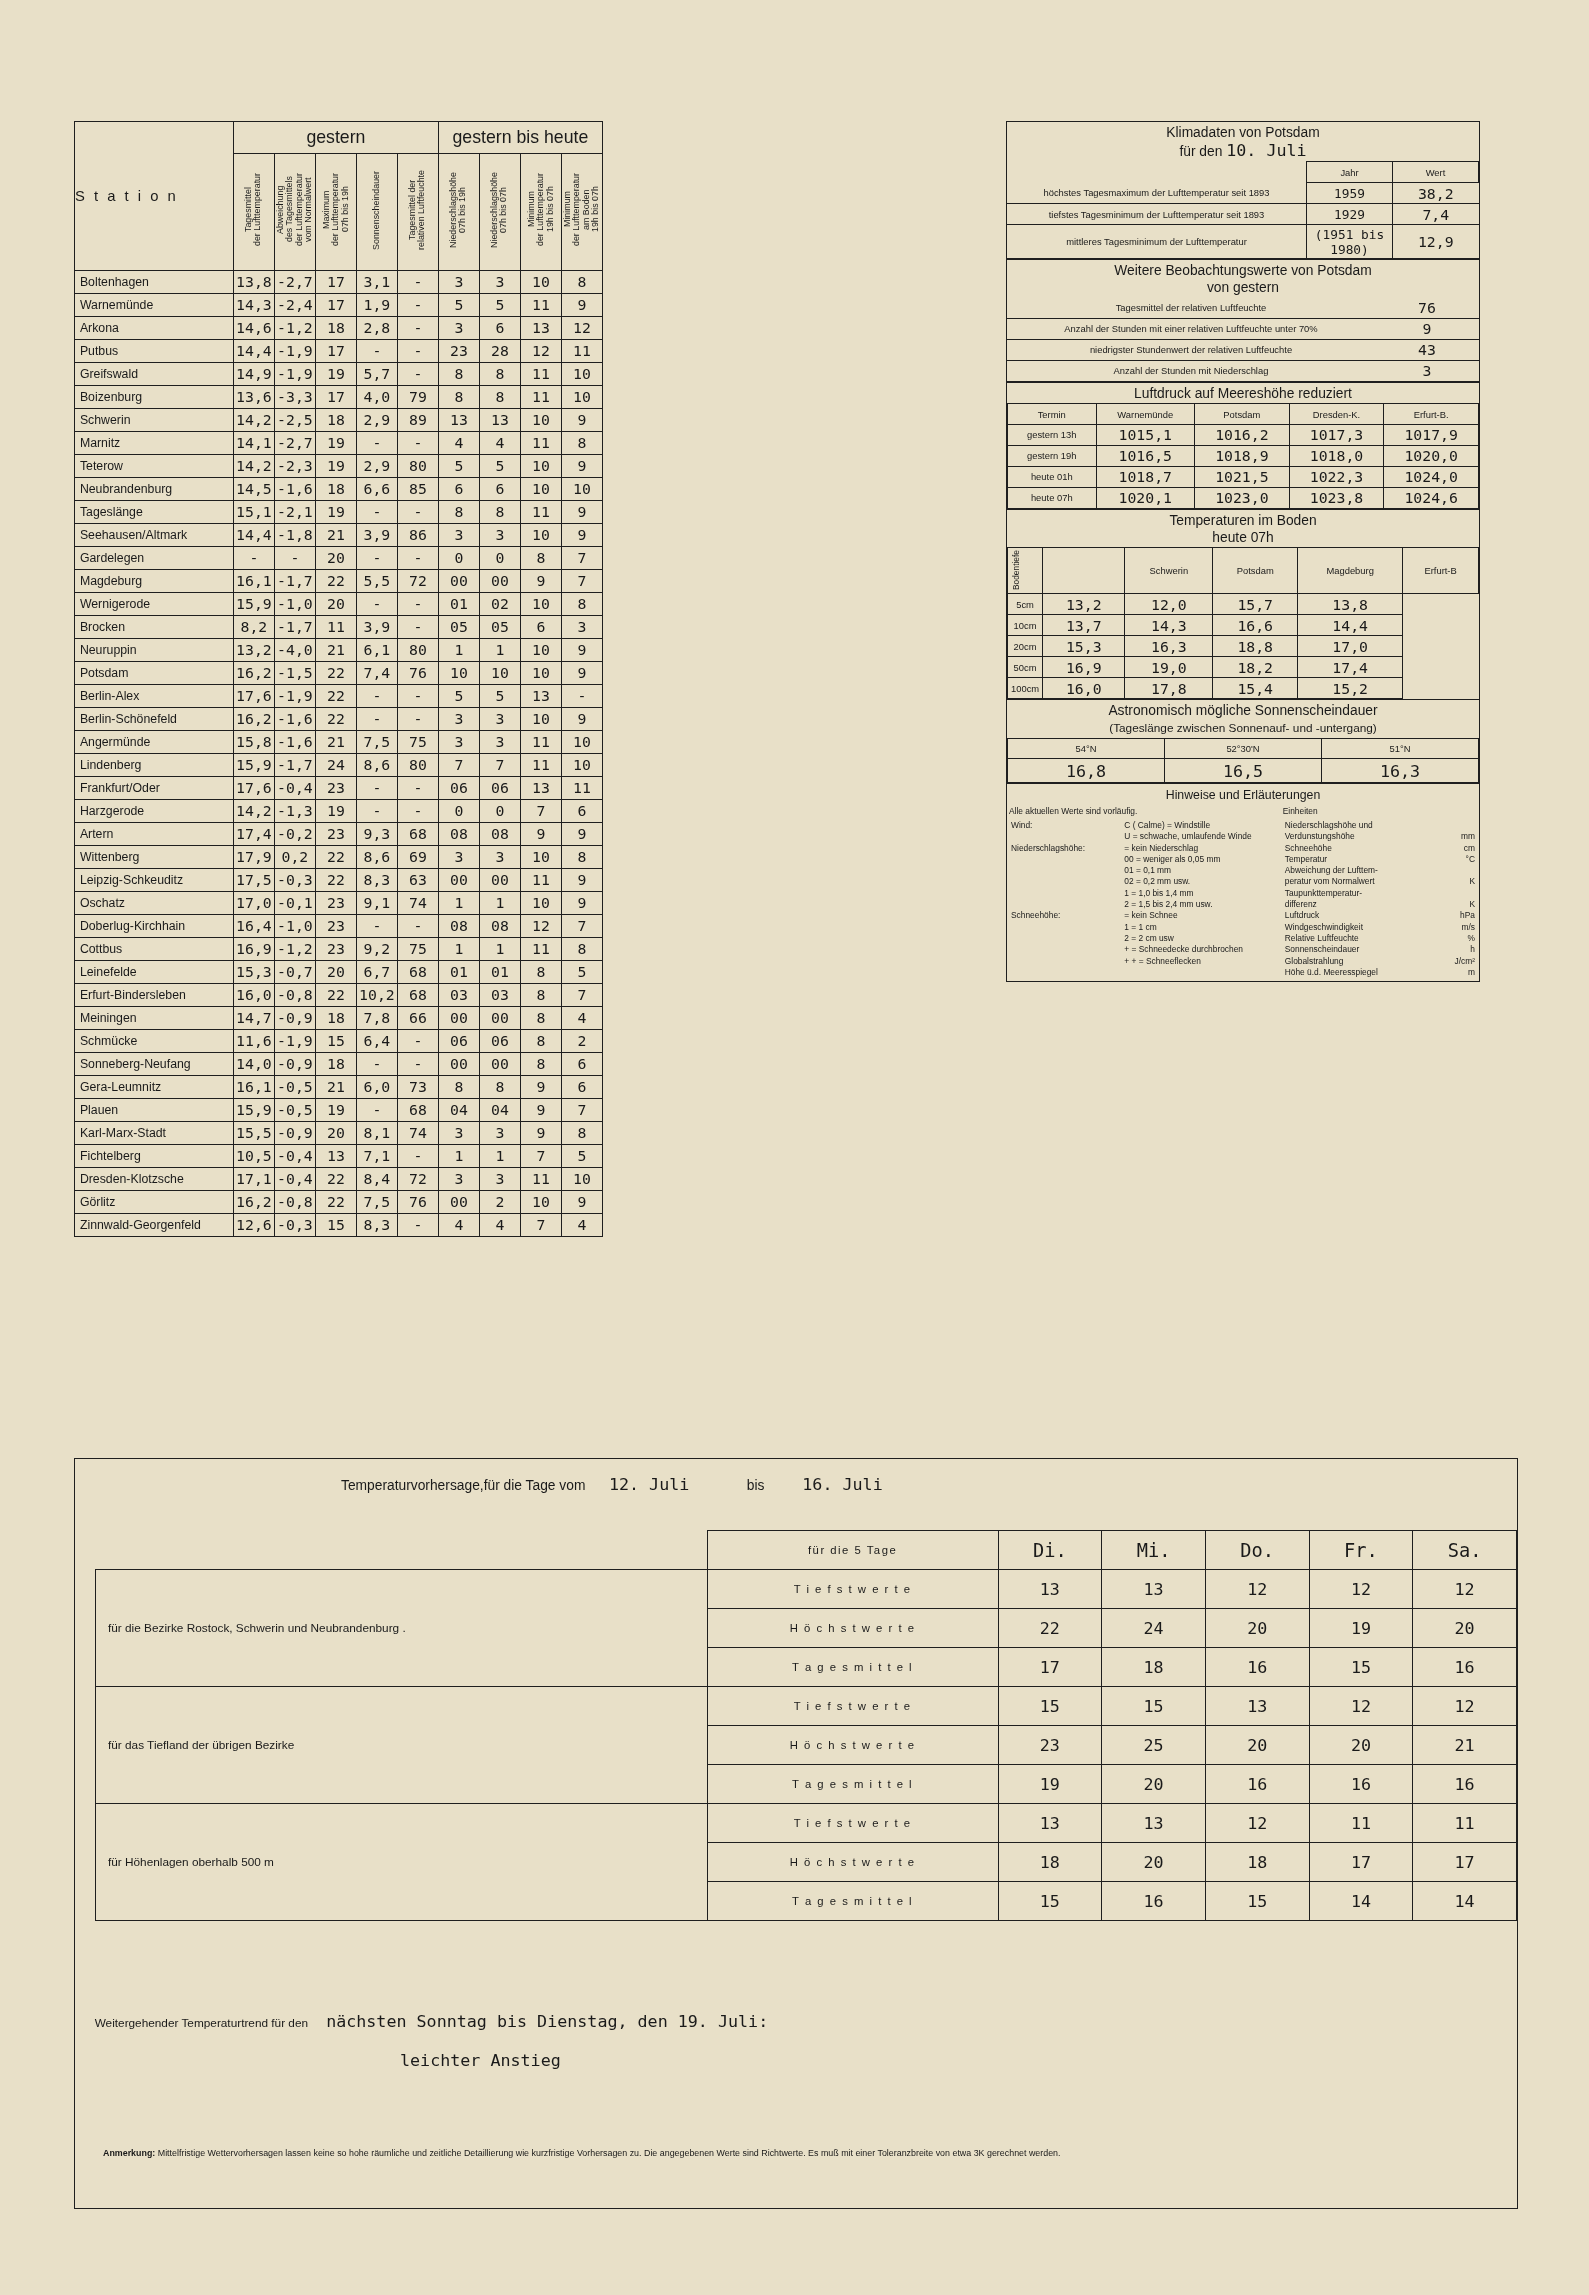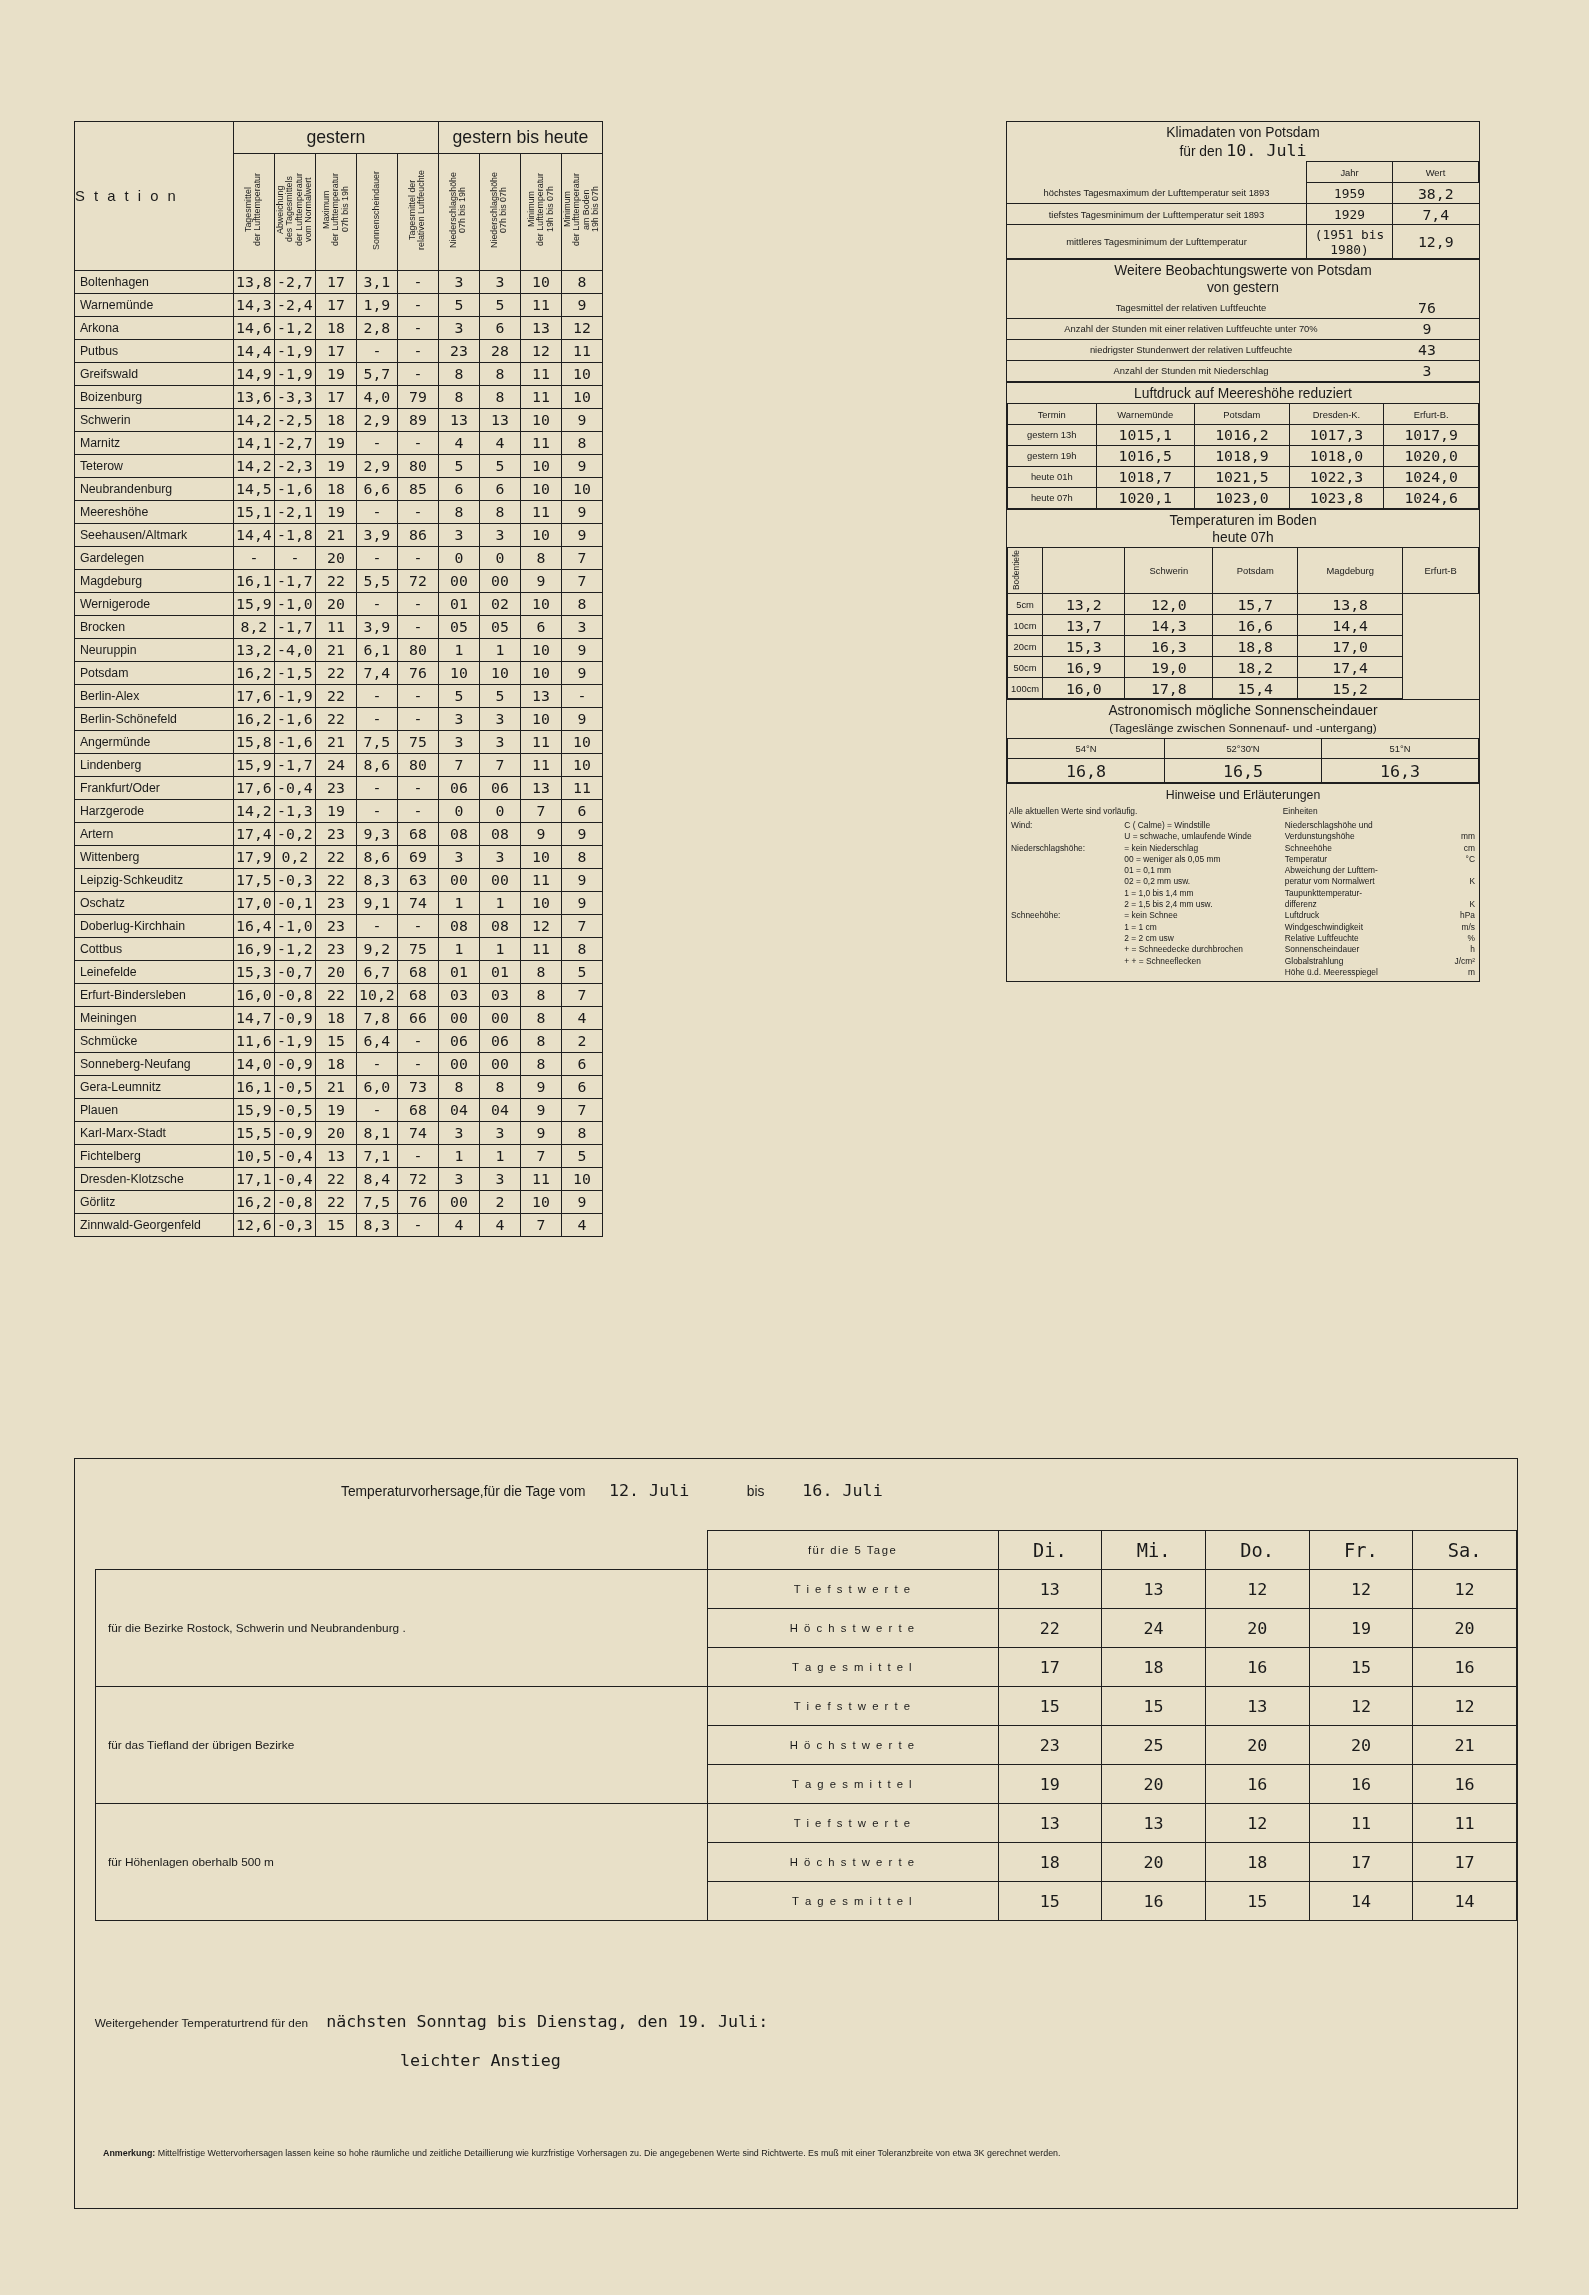--- a/index.html
+++ b/index.html
@@ -54,21 +54,21 @@
   .rtbl td.lbl{text-align:center;}
   .rtbl td.ctr{text-align:center;}
   .rtbl td.num{text-align:center;font-family:"DejaVu Sans Mono",monospace;font-size:14.8px;}
   .rtbl td.numS{text-align:center;font-family:"DejaVu Sans Mono",monospace;font-size:12.8px;}
 
   
   #forecast{
     position:absolute;left:74px;top:1458px;width:1442px;height:749px;
     border:1.5px solid #1f1f1f;
   }
-  #fcHeadLine{position:absolute;left:266px;top:21px;font-size:13.8px;}
+  #fcHeadLine{position:absolute;left:266px;top:15px;font-size:13.8px;}
   #fcHeadLine .hwd{font-family:"DejaVu Sans Mono",monospace;font-size:16.7px;}
   #fcTable{position:absolute;left:19.7px;top:71px;}
   #fcTable td{font-size:11.3px;}
   #fcTable .region{width:601px;height:51px;padding-left:12.3px;font-size:11.8px;}
   #fcTable .rowlbl{width:291px;text-align:center;font-size:11.3px;letter-spacing:1.5px;height:38px;}
   #fcTable .day{width:103px;text-align:center;font-family:"DejaVu Sans Mono",monospace;font-size:18.7px;height:34px;}
   #fcTable .v{width:103px;text-align:center;font-family:"DejaVu Sans Mono",monospace;font-size:16.7px;}
   #fcTrend{position:absolute;left:19.7px;top:552px;font-size:11.8px;}
   #fcTrend .hwd{font-family:"DejaVu Sans Mono",monospace;font-size:16.7px;}
   #fcTrend2{position:absolute;left:325px;top:591px;font-family:"DejaVu Sans Mono",monospace;font-size:16.7px;}
@@ -217,21 +217,21 @@
           <td class="val">-1,6</td>
           <td class="val">18</td>
           <td class="val">6,6</td>
           <td class="val">85</td>
           <td class="val">6</td>
           <td class="val">6</td>
           <td class="val">10</td>
           <td class="val">10</td>
         </tr>
         <tr>
-          <td class="stname">Meereshöhe</td>
+          <td class="stname">Tageslänge</td>
           <td class="val">15,1</td>
           <td class="val">-2,1</td>
           <td class="val">19</td>
           <td class="val">-</td>
           <td class="val">-</td>
           <td class="val">8</td>
           <td class="val">8</td>
           <td class="val">11</td>
           <td class="val">9</td>
         </tr>

